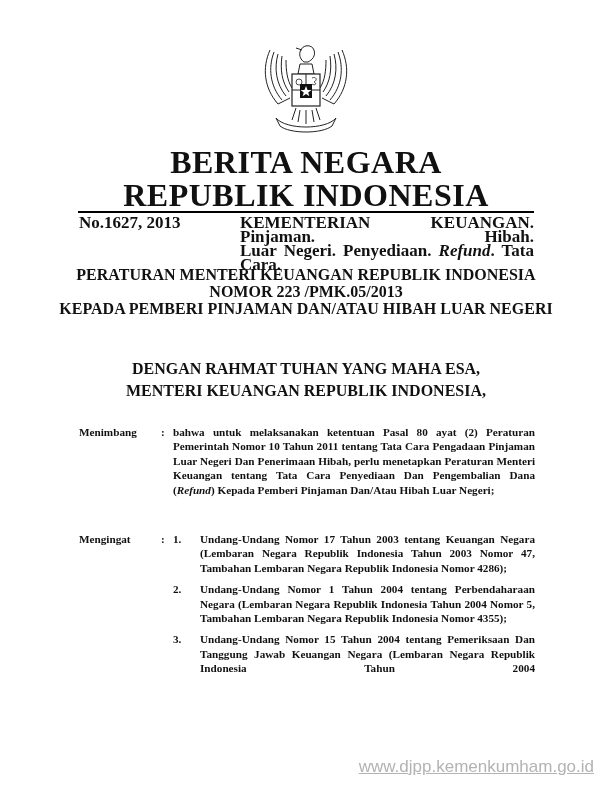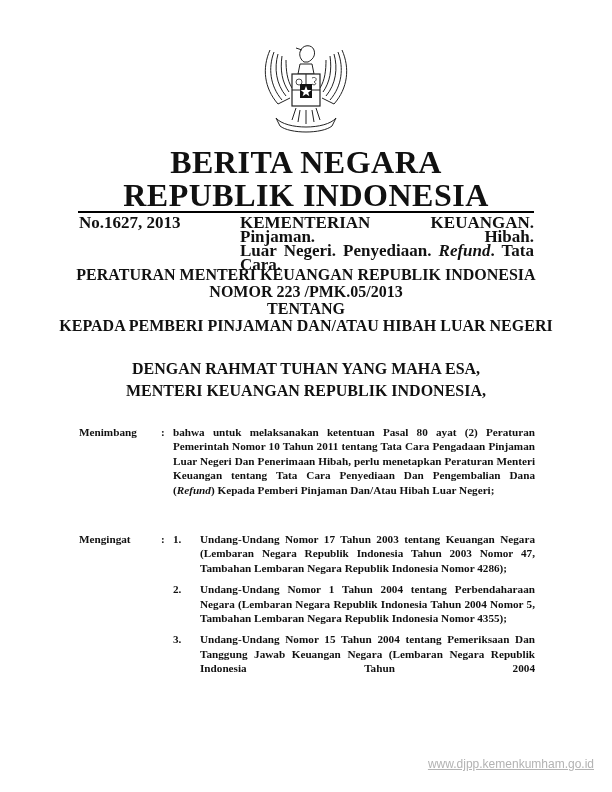--- a/index.html
+++ b/index.html
@@ -25,21 +25,21 @@
   .sec-label { position: absolute; left: 0; top: 0; }
   .sec-colon { position: absolute; left: 82px; top: 0; }
   .sec-body { position: absolute; left: 94px; width: 362px; top: 0; text-align: justify; }
   .menimbang { top: 425px; }
   .mengingat { top: 532px; }
   .item { position: relative; margin-bottom: 7px; }
   .item-num { position: absolute; left: 0; top: 0; }
   .item-text { margin-left: 27px; text-align: justify; text-align-last: left; }
   .item-text.last { text-align-last: justify; }
   .watermark { position: absolute; right: 18px; top: 757px; font-family: "Liberation Sans", "DejaVu Sans", sans-serif;
-               font-size: 12px; color: #b3b3b3; text-decoration: underline; }
+               font-size: 17px; color: #b3b3b3; text-decoration: underline; }
 </style>
 </head>
 <body>
 
 <div class="page">
 
   <svg class="emblem" viewBox="0 0 100 98">
     <g fill="none" stroke="#222" stroke-width="1">
 
       <path d="M14 12 C6 30 8 50 22 66 L34 60"></path>
@@ -80,21 +80,20 @@
 
   <div class="hdr hdr-left">No.1627, 2013</div>
   <div class="hdr hdr-right">
     <div style="text-align-last: justify;">KEMENTERIAN KEUANGAN. Pinjaman. Hibah.</div>
     <div><span>Luar Negeri. Penyediaan. </span><i>Refund</i><span>. Tata Cara.</span></div>
   </div>
 
   <div class="center-block cb1">
     <div>PERATURAN MENTERI KEUANGAN REPUBLIK INDONESIA</div>
     <div>NOMOR 223 /PMK.05/2013</div>
-    <div>TENTANG</div>
     <div>KEPADA PEMBERI PINJAMAN DAN/ATAU HIBAH LUAR NEGERI</div>
   </div>
 
   <div class="center-block cb2">
     <div>DENGAN RAHMAT TUHAN YANG MAHA ESA,</div>
     <div>MENTERI KEUANGAN REPUBLIK INDONESIA,</div>
   </div>
 
   <div class="section menimbang">
     <div class="sec-label">Menimbang</div>

